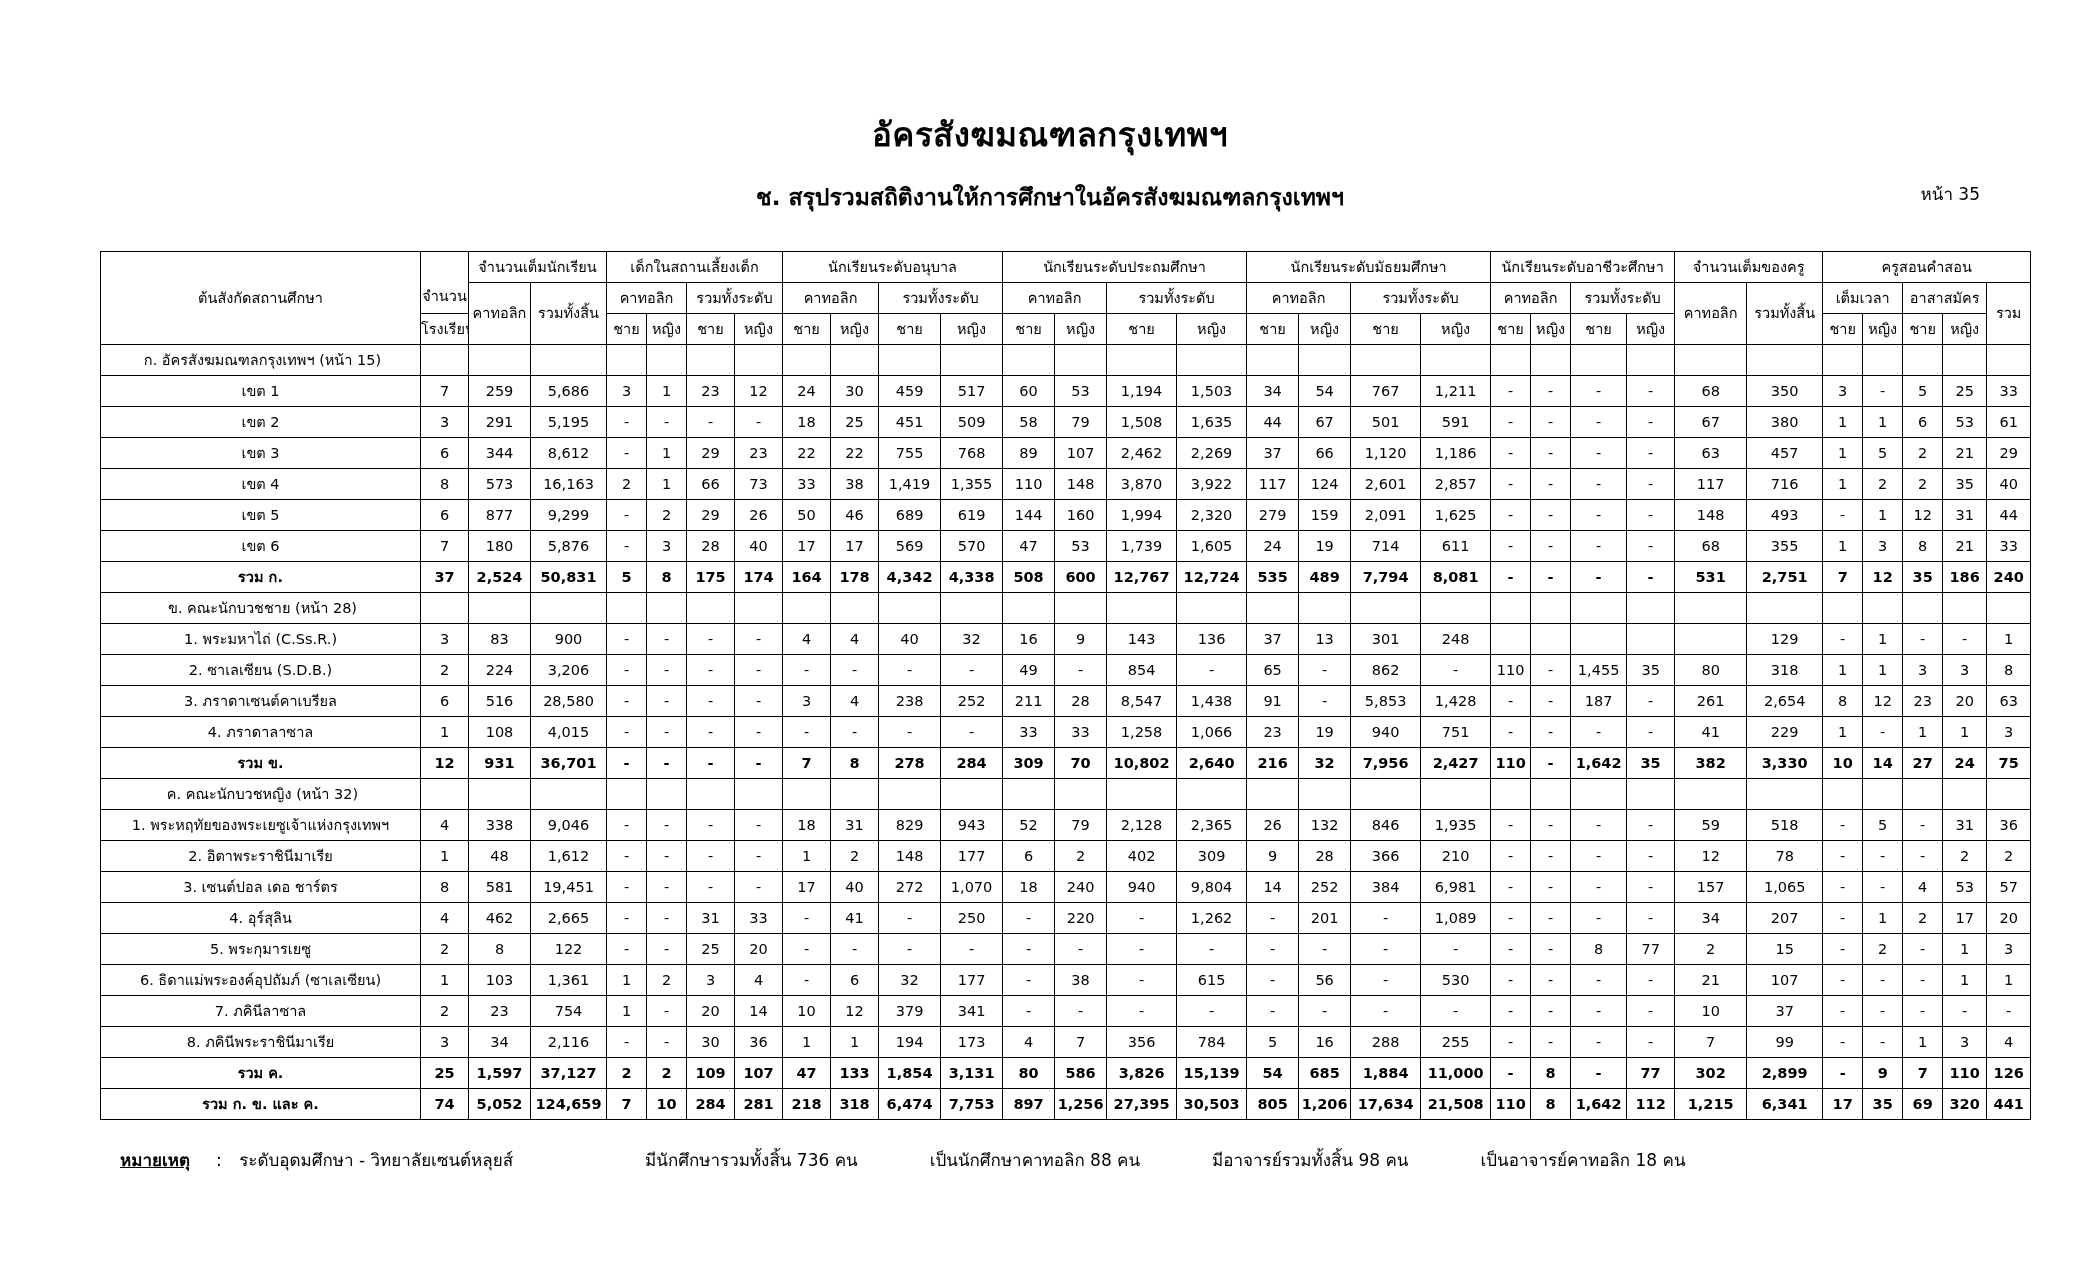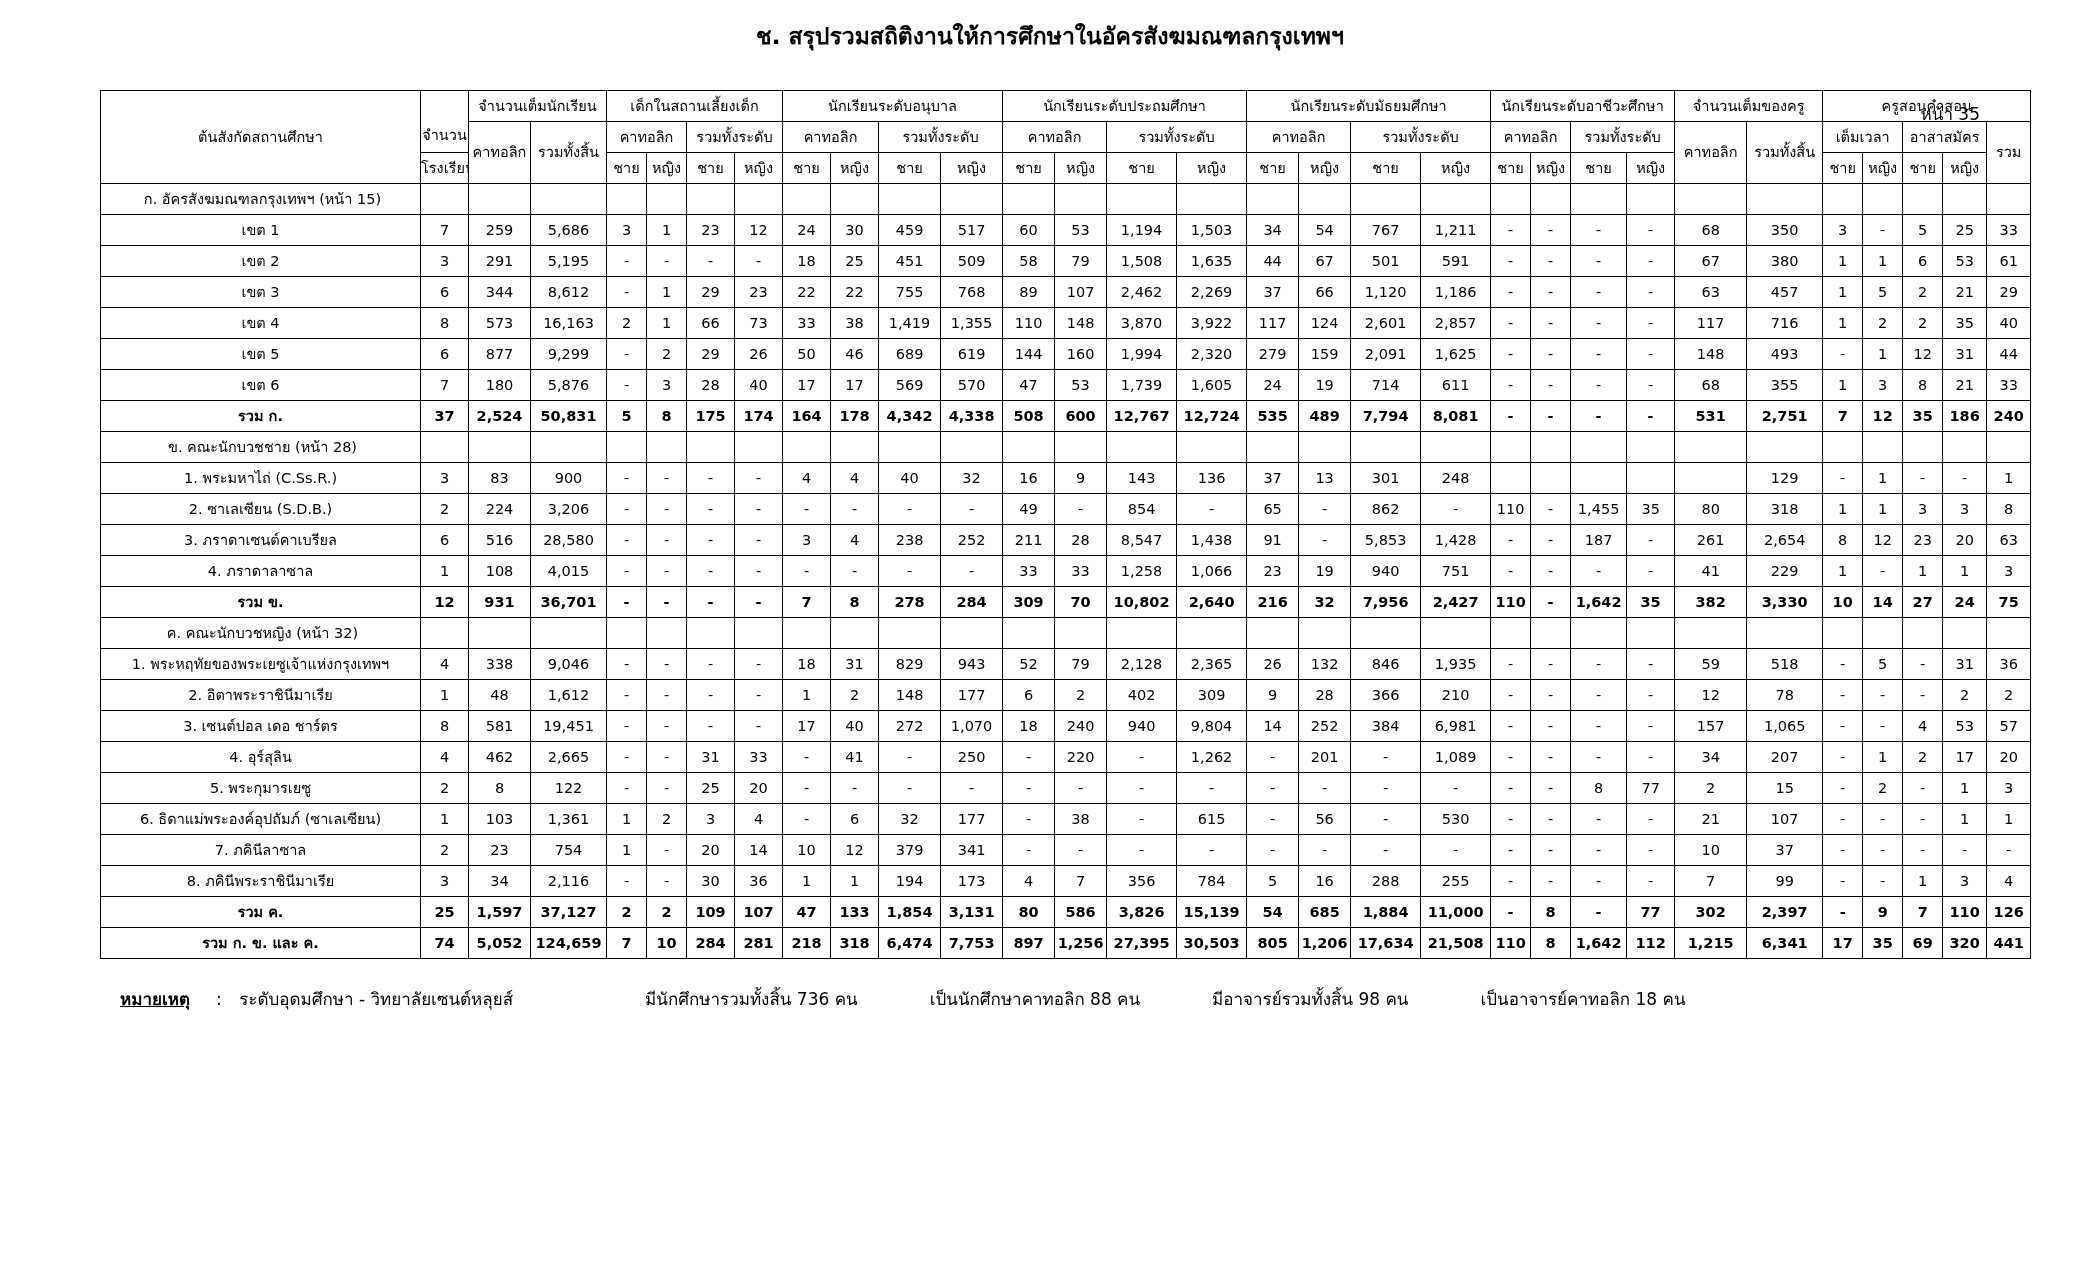--- a/index.html
+++ b/index.html
@@ -16,21 +16,21 @@
   }
   .page {
     position: relative;
     width: 2100px;
     height: 1275px;
     box-sizing: border-box;
     padding: 0 100px;
   }
   .page-number {
     position: absolute;
-    top: 82px;
+    top: 72px;
     right: 120px;
     font-size: 17px;
   }
   .title {
     text-align: center;
     font-size: 33px;
     font-weight: bold;
     margin-top: 108px;
     letter-spacing: 0.5px;
   }
@@ -112,20 +112,21 @@
     margin-right: 120px;
   }
 </style>
 </head>
 <body>
 
 <div class="page">
 
   <div class="page-number">หน้า 35</div>
 
+  <div class="title">อัครสังฆมณฑลกรุงเทพฯ</div>
   <div class="subtitle">ช. สรุปรวมสถิติงานให้การศึกษาในอัครสังฆมณฑลกรุงเทพฯ</div>
 
   <table class="report">
     <colgroup>
       <col style="width:320px">
       <col style="width:48px">
       <col style="width:62px">
         <col style="width:76px">
       <col style="width:40px">
         <col style="width:40px">
@@ -1009,21 +1010,21 @@
           <td>15,139</td>
           <td>54</td>
           <td>685</td>
           <td>1,884</td>
           <td>11,000</td>
           <td>-</td>
           <td>8</td>
           <td>-</td>
           <td>77</td>
           <td>302</td>
-          <td>2,397</td>
+          <td>2,899</td>
           <td>-</td>
           <td>9</td>
           <td>7</td>
           <td>110</td>
           <td>126</td>
         </tr>
         <tr class="grandrow">
           <td class="sumlabel">รวม ก. ข. และ ค.</td>
           <td>74</td>
           <td>5,052</td>

